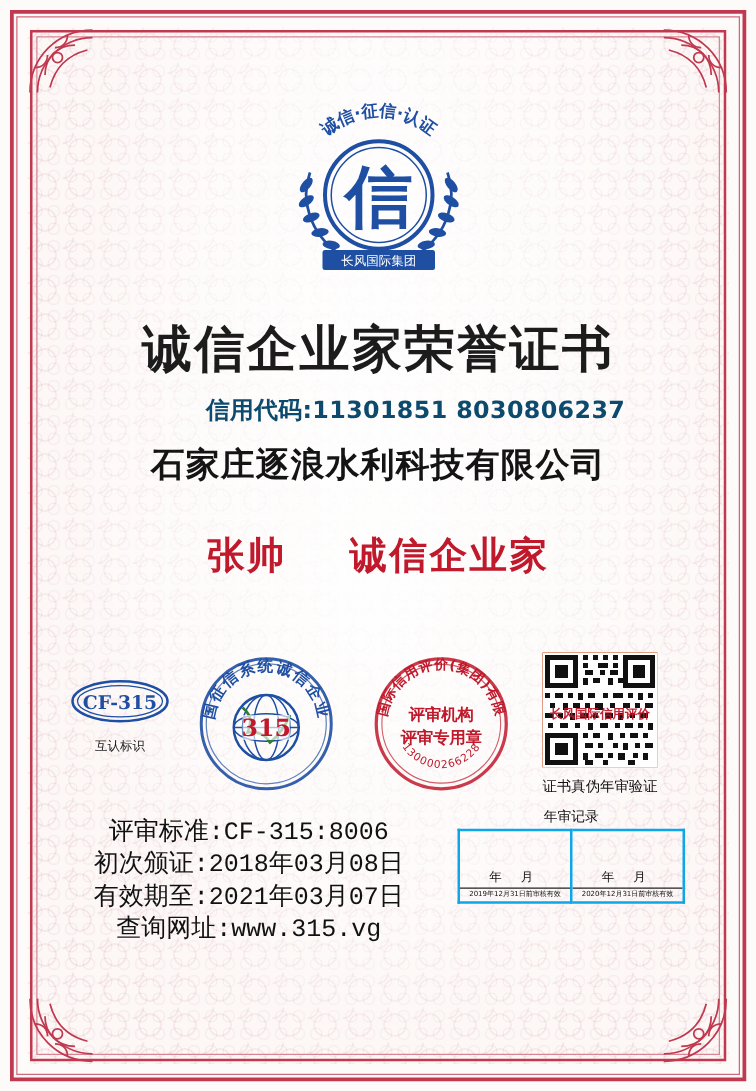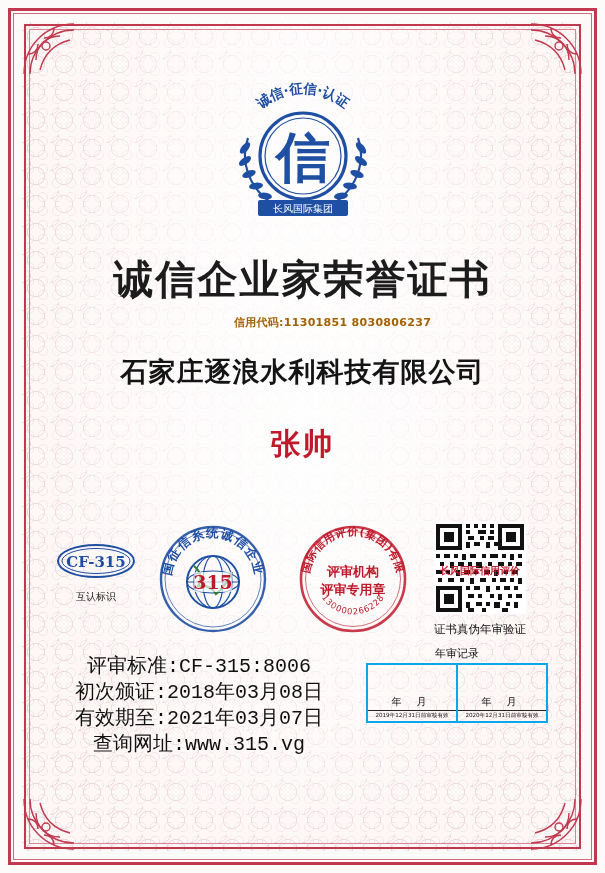--- a/index.html
+++ b/index.html
@@ -117,23 +117,23 @@
     letter-spacing: 2px;
     color: #1c1c1c;
   }
 
   .credit-code {
     position: absolute;
     top: 281px;
     width: 100%;
     text-align: center;
     font-family: "DejaVu Sans", "Liberation Sans", sans-serif;
-    font-size: 11px;
+    font-size: 19px;
     font-weight: bold;
-    color: #a16207;
+    color: #0c4a6e;
     letter-spacing: 0.3px;
     padding-left: 60px;
     box-sizing: border-box;
   }
 
   .company-name {
     position: absolute;
     top: 320px;
     width: 100%;
     text-align: center;
@@ -371,20 +371,21 @@
     </div>
 
     <div class="main-title">诚信企业家荣誉证书</div>
 
     <div class="credit-code">信用代码:11301851 8030806237</div>
 
     <div class="company-name">石家庄逐浪水利科技有限公司</div>
 
     <div class="award-row">
       <span>张帅</span>
+      <span>诚信企业家</span>
     </div>
 
     <div class="seal-row">
 
       <div class="seal cf-badge">
         <svg width="80" height="38" viewBox="0 0 80 38">
           <ellipse cx="40" cy="19" rx="38" ry="16" fill="none" stroke="#1f4fa3" stroke-width="2"></ellipse>
           <ellipse cx="40" cy="19" rx="34" ry="12.5" fill="none" stroke="#1f4fa3" stroke-width="1"></ellipse>
           <text x="40" y="25" text-anchor="middle" font-family="DejaVu Serif, Liberation Serif, serif" font-size="15" font-weight="bold" fill="#1f4fa3">CF-315</text>
         </svg>

